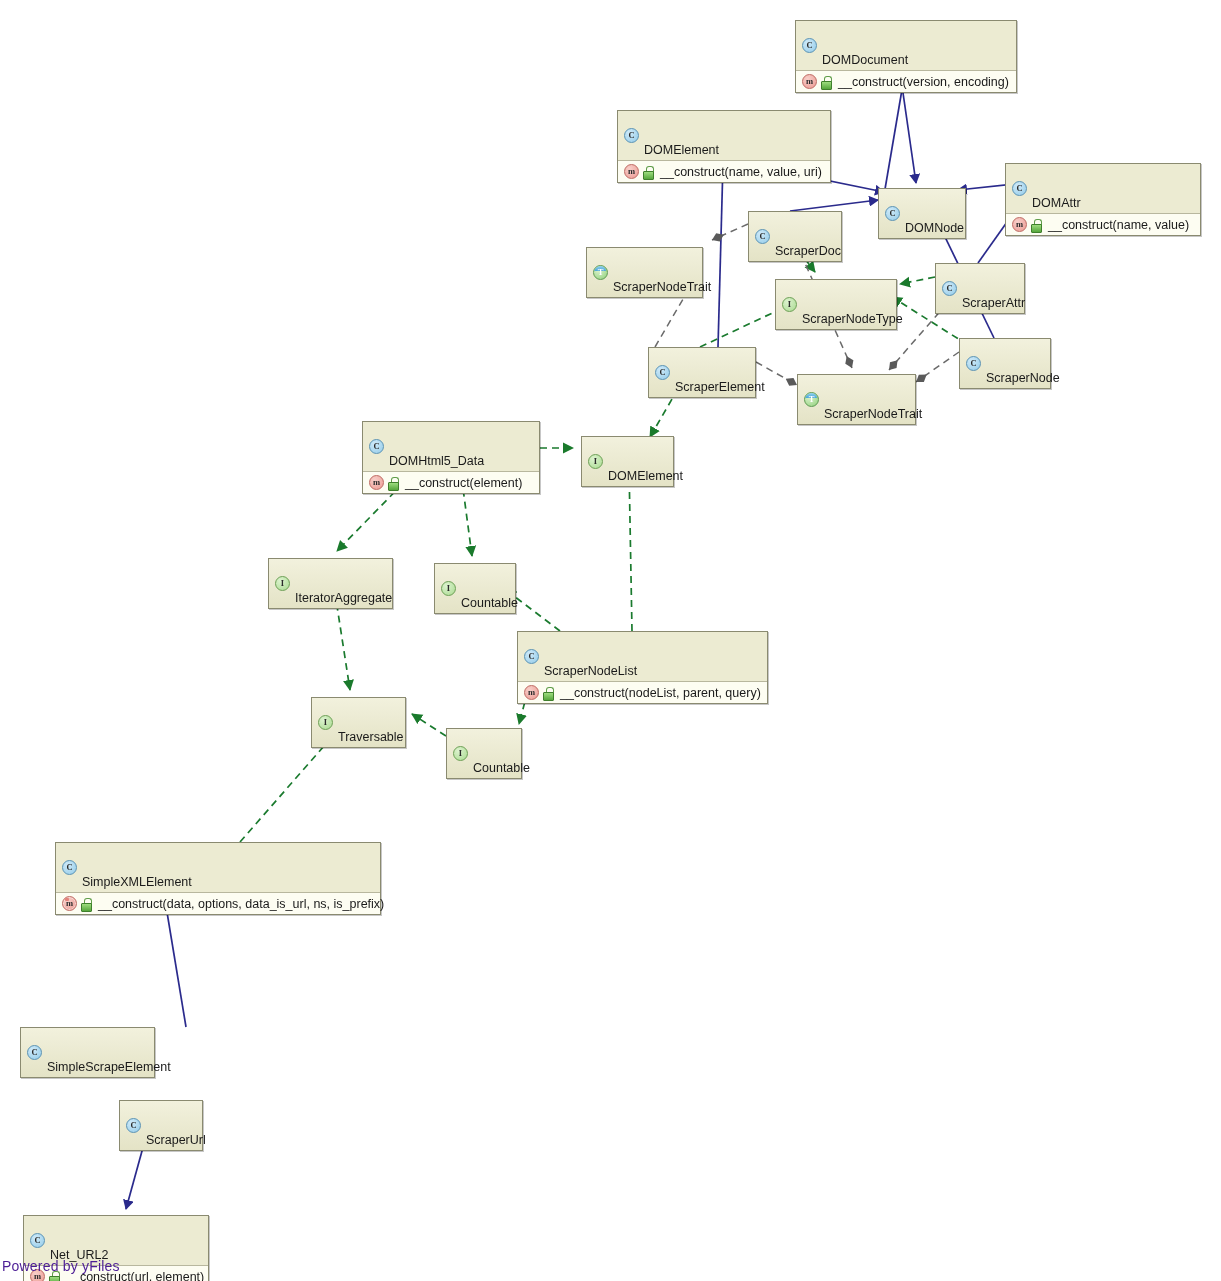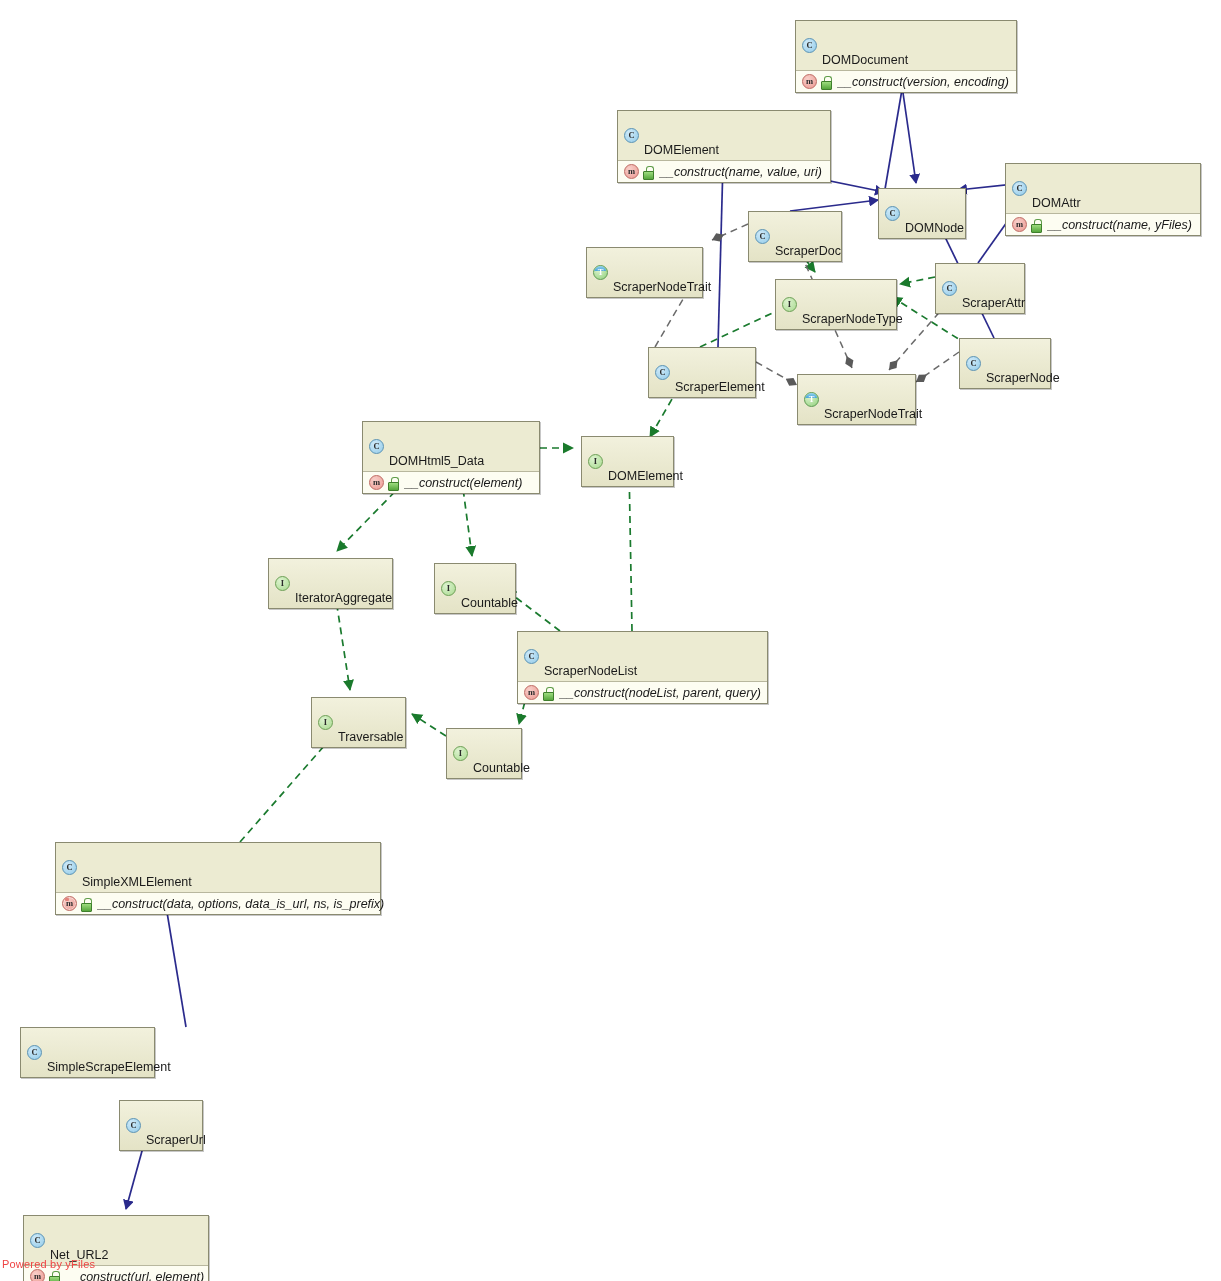--- a/index.html
+++ b/index.html
@@ -48,24 +48,24 @@
 
   .ic-lock{display:inline-block;width:11px;height:12px;position:relative;flex:0 0 auto;}
   .ic-lock .sh{position:absolute;left:3px;top:0;width:6px;height:6px;
             border:1.6px solid #5f9d49;border-bottom:none;
             border-radius:3px 3px 0 0;}
   .ic-lock .bd{position:absolute;left:0;top:5px;width:9px;height:7px;
             background:linear-gradient(#9ddc7e,#56a63c);
             border:1px solid #3f7f2c;border-radius:1px;}
 
   .nlabel{line-height:14px;margin-top:29px;}
-  .mlabel{line-height:14px;font-style:italic;}
-
-  #watermark{position:absolute;left:2px;top:1258px;color:#ef4444;
-             font-size:11px;letter-spacing:.2px;}
+  .mlabel{line-height:14px;}
+
+  #watermark{position:absolute;left:2px;top:1258px;color:#4c1d95;
+             font-size:14px;letter-spacing:.2px;}
 </style>
 </head>
 <body>
 
 <div id="canvas">
 
   <svg class="edges" viewBox="0 0 1221 1281" xmlns="http://www.w3.org/2000/svg">
     <defs>
       <marker id="inh" markerWidth="11" markerHeight="11" refX="9" refY="5.5" orient="auto" markerUnits="userSpaceOnUse">
         <path d="M0,0 L10,5.5 L0,11 z" fill="#2a2a8c"></path>
@@ -152,21 +152,21 @@
     <div class="hdr">
       <span class="ic ic-class">C</span>
       <span class="nlabel">DOMAttr</span>
     </div>
     <div class="body">
       <span class="ic ic-method">m</span>
       <span class="ic-lock">
           <i class="sh"></i>
           <i class="bd"></i>
         </span>
-      <span class="mlabel">__construct(name, yFiles)</span>
+      <span class="mlabel">__construct(name, value)</span>
     </div>
   </div>
 
   <div class="node simple" style="left:878px;top:188px;width:88px;">
     <div class="hdr">
       <span class="ic ic-class">C</span>
       <span class="nlabel">DOMNode</span>
     </div>
   </div>
 

